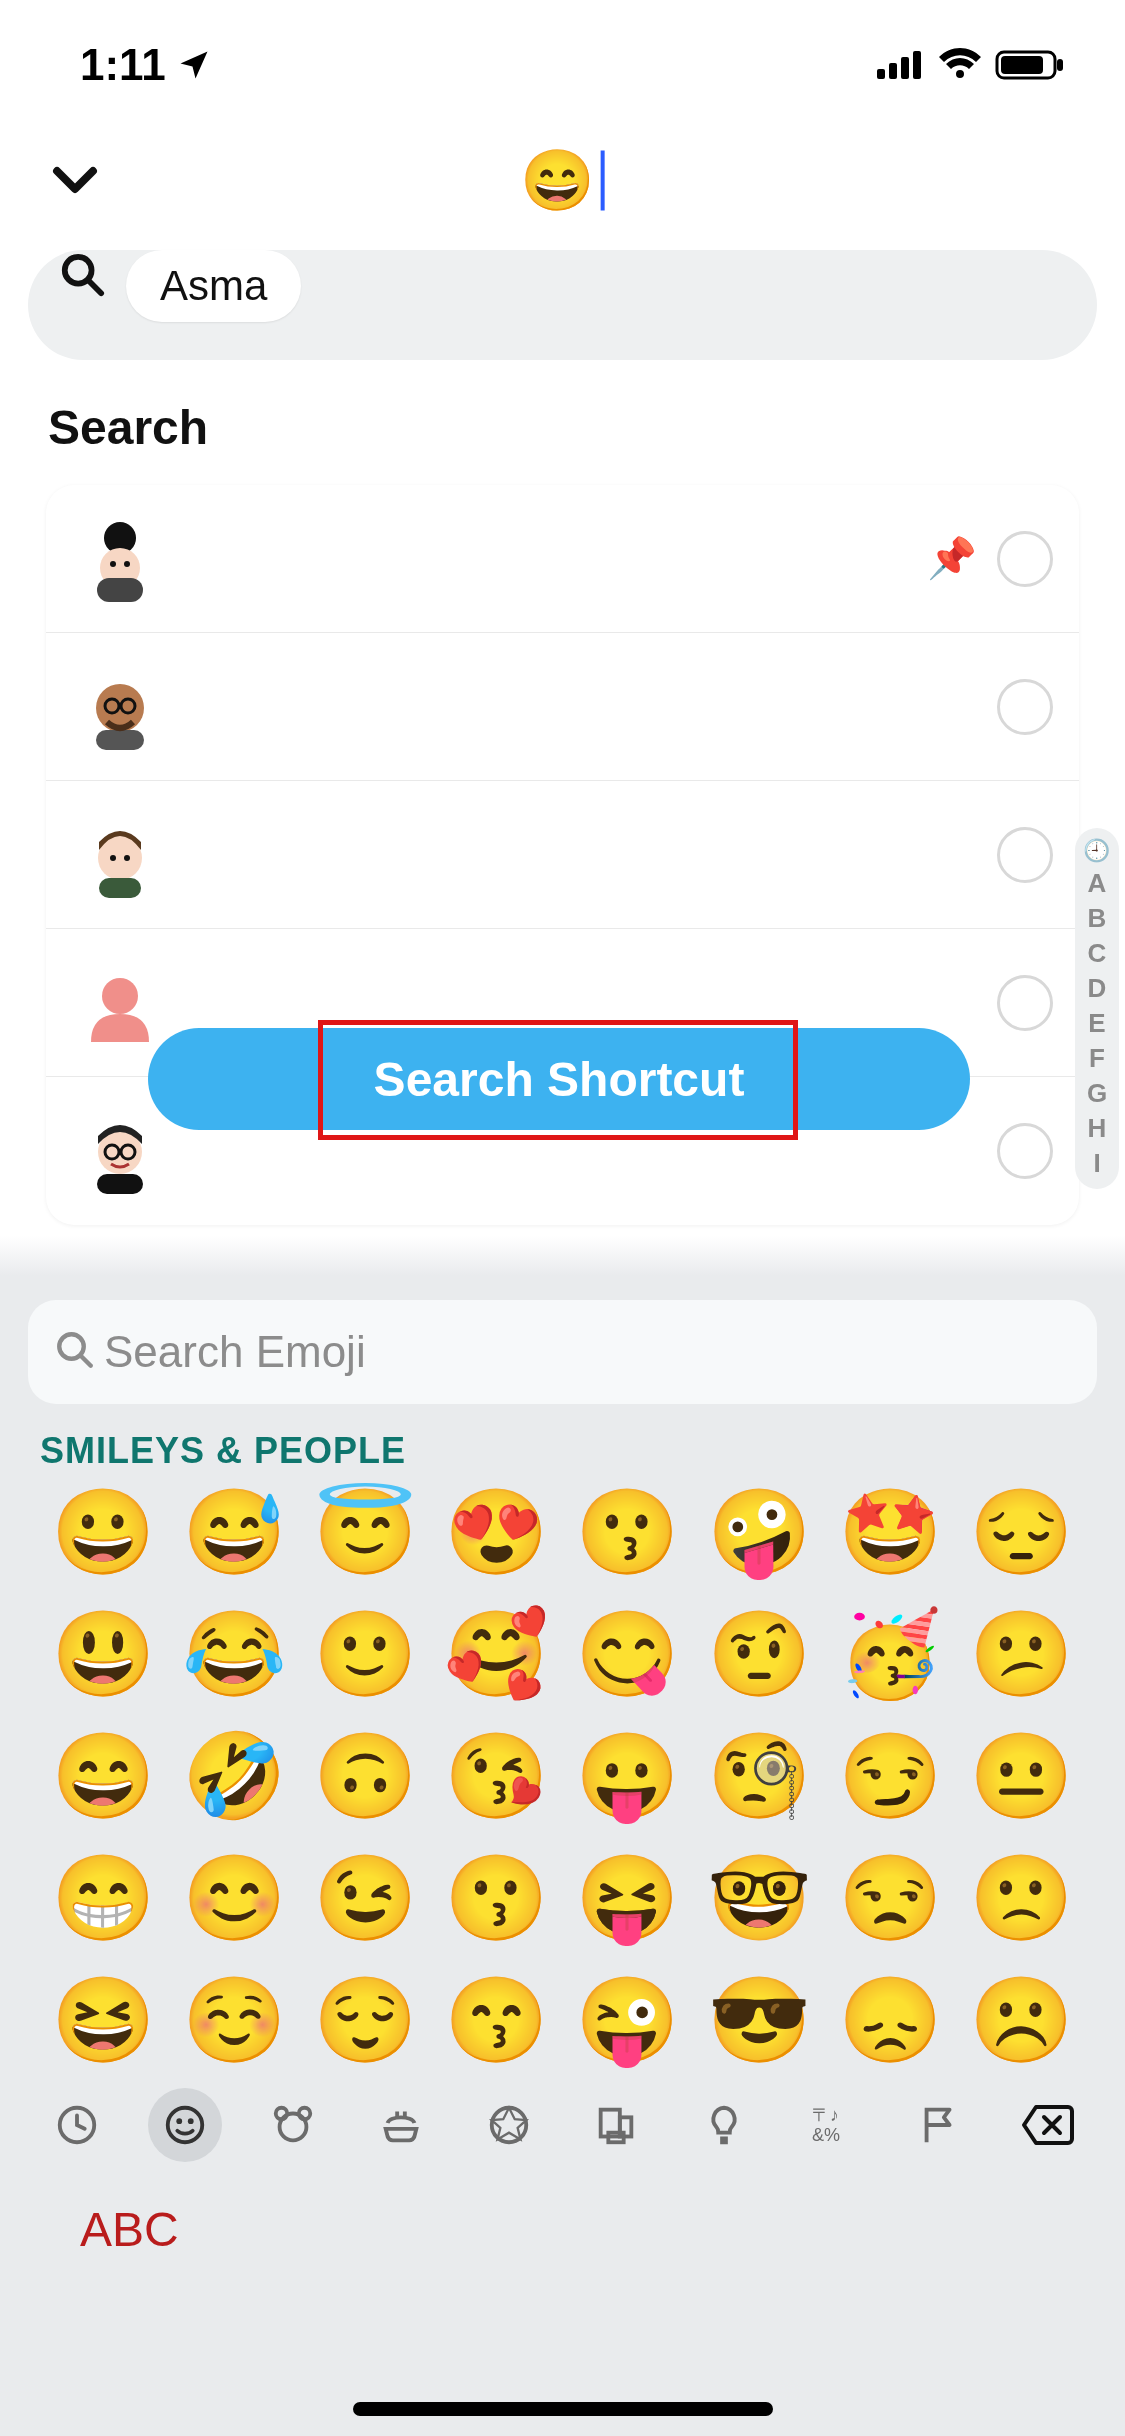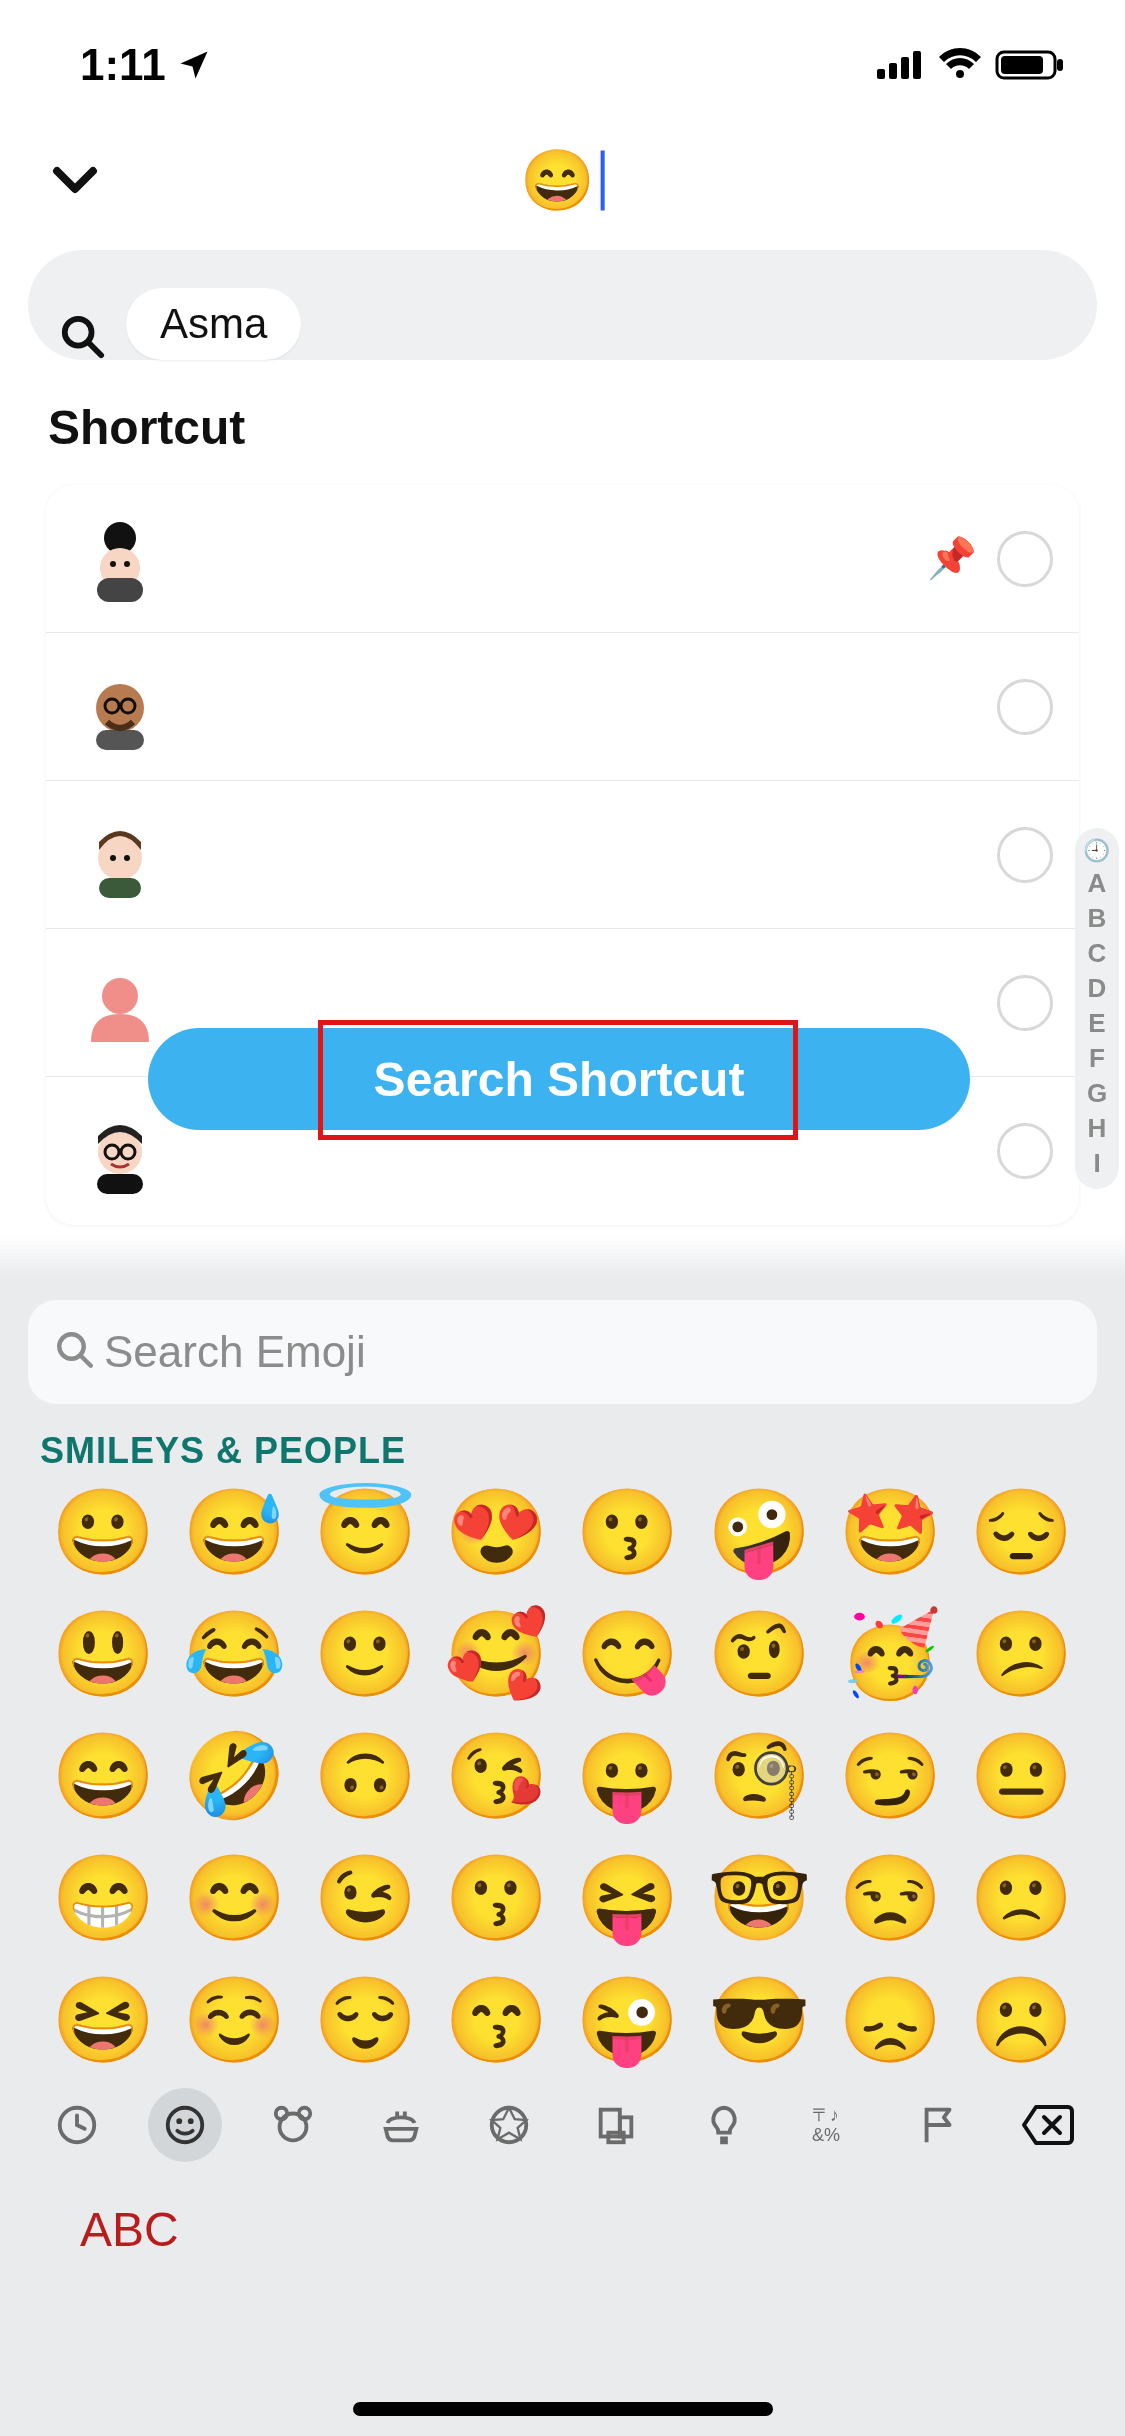--- a/index.html
+++ b/index.html
@@ -13,21 +13,21 @@
   .status-right svg { display:block; }
 
   
   .header { display: flex; align-items: center; height: 140px; position: relative; }
   .chevron-wrap { position:absolute; left: 40px; top:50%; transform:translateY(-50%); width:70px; height:70px; display:flex; align-items:center; justify-content:center;}
   .title-emoji { position:absolute; left:50%; top:50%; transform:translate(-50%,-50%); font-size: 60px; display:flex; align-items:center;}
   .title-emoji .cursor { display:inline-block; width:4px; height:60px; background:#2b5cff; margin-left:6px;}
 
   
   .pill-row { padding: 0 28px; }
-  .search-pill { background:#eef0f1; border-radius: 60px; height: 110px; display:flex; align-items:flex-end; padding: 0 30px; gap: 20px;}
+  .search-pill { background:#eef0f1; border-radius: 60px; height: 110px; display:flex; align-items:flex-start; padding: 0 30px; gap: 20px;}
   .search-pill .mag { width:48px; height:48px; display:flex; align-items:center; justify-content:center;}
   .chip { background:#fff; border-radius:50px; padding: 12px 34px; font-size:42px; font-weight:500; color:#111; box-shadow: 0 1px 2px rgba(0,0,0,0.08);}
 
   
   .section-title { font-size:48px; font-weight:700; padding: 40px 48px 30px 48px; color:#111;}
 
   
   .contacts { margin: 0 46px; background:#fff; border-radius:28px; box-shadow: 0 1px 4px rgba(0,0,0,0.06); overflow:hidden;}
   .contact-row { display:flex; align-items:center; height:148px; padding: 0 26px 0 30px; border-bottom:1px solid #e9e9e9; position:relative;}
   .contact-row:last-child { border-bottom:none;}
@@ -108,21 +108,21 @@
     <span class="mag">
       <svg width="46" height="46" viewBox="0 0 24 24">
             <circle cx="10" cy="10" r="7" stroke="#111" stroke-width="3" fill="none"></circle>
             <line x1="15" y1="15" x2="22" y2="22" stroke="#111" stroke-width="3" stroke-linecap="round"></line>
           </svg>
     </span>
     <span class="chip">Asma</span>
   </div>
 </div>
 
-<div class="section-title">Shortcut</div>
+<div class="section-title">Search</div>
 
 <div class="contacts">
   <div class="contact-row">
     <span class="avatar">
       <svg width="86" height="86" viewBox="0 0 86 86">
             <circle cx="43" cy="22" r="16" fill="#111"></circle>
             <circle cx="43" cy="52" r="20" fill="#f7d7c4"></circle>
             <rect x="20" y="62" width="46" height="24" rx="12" fill="#444"></rect>
             <circle cx="36" cy="48" r="3" fill="#111"></circle>
             <circle cx="50" cy="48" r="3" fill="#111"></circle>

